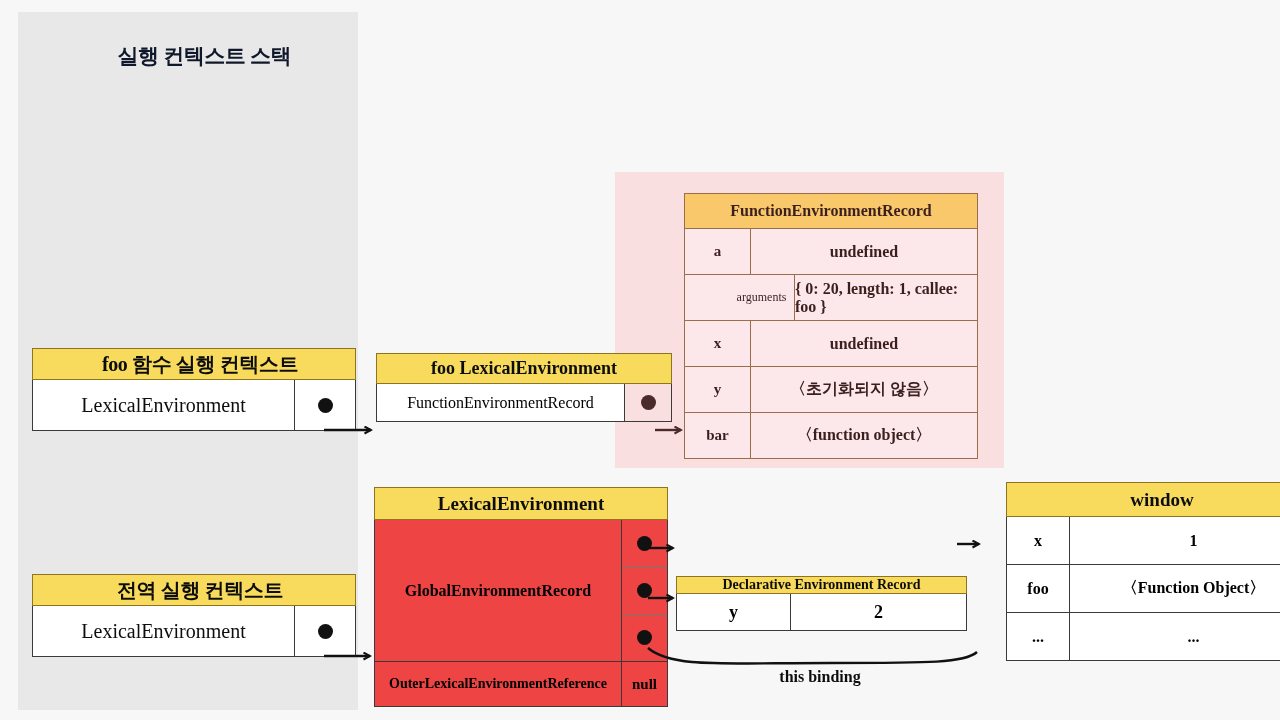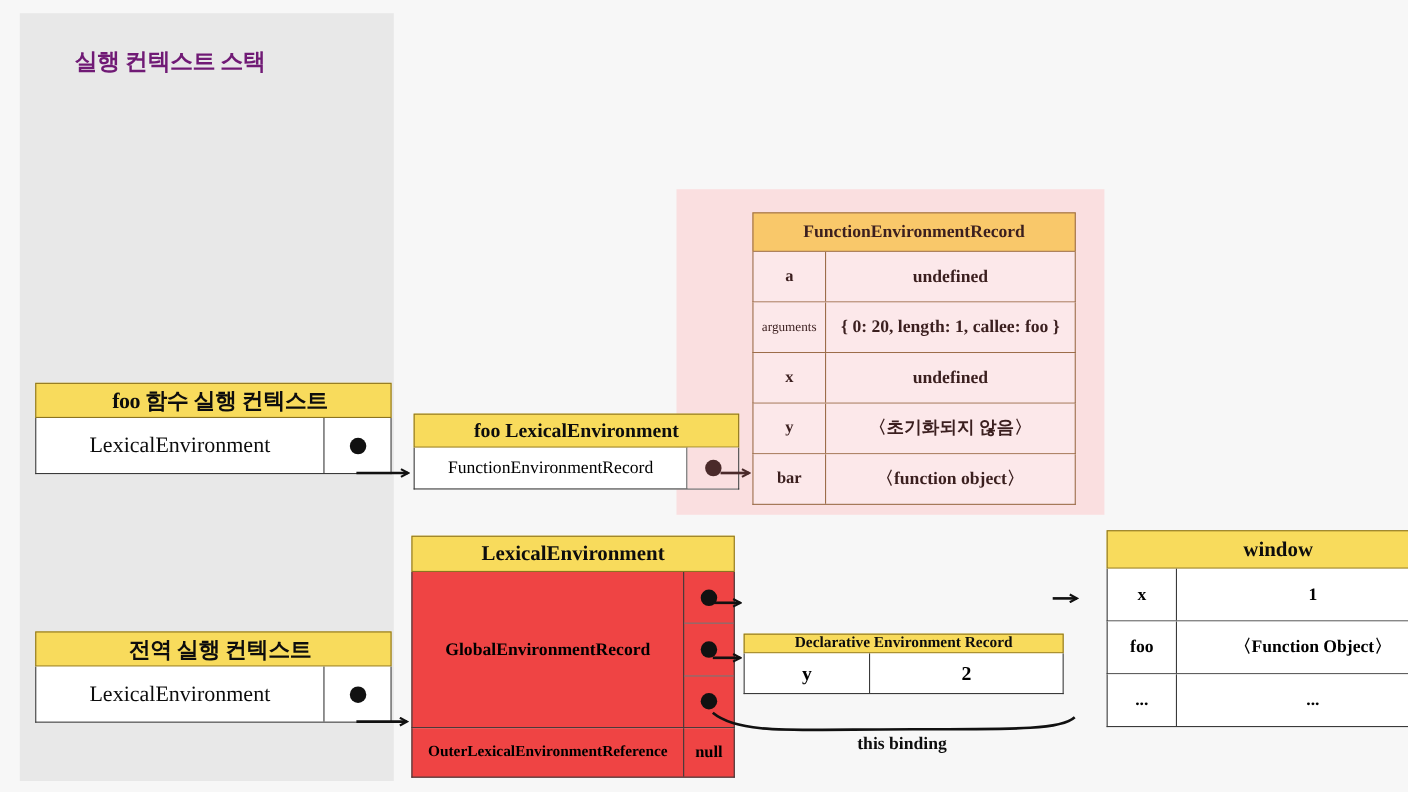--- a/index.html
+++ b/index.html
@@ -25,24 +25,24 @@
   
   #ec-stack-panel {
     left: 18px; top: 12px;
     width: 340px; height: 698px;
     background: #e8e8e8;
   }
   #ec-stack-title {
     position: absolute;
     left: 0; top: 30px;
     width: 273px;
-    text-align: center;
+    text-align: right;
     font-size: 21px;
     font-weight: bold;
-    color: #701a75;
+    color: #0f172a;
     letter-spacing: -0.5px;
   }
   .hdr {
     box-sizing: border-box;
     background: #f8db5c;
     border: 1px solid #8c7420;
     text-align: center;
     font-weight: bold;
     color: #0d0d0d;
     display: flex;
@@ -84,21 +84,21 @@
   }
   .ec-frame .body .ptr {
     width: 60px;
     display: flex; align-items: center; justify-content: center;
   }
 
   #ec-foo { left: 32px; top: 348px; }
   #ec-global { left: 32px; top: 574px; }
 
   
-  #foo-lexenv { left: 376px; top: 376px; width: 296px; }
+  #foo-lexenv { left: 376px; top: 353px; width: 296px; }
   #foo-lexenv .hdr { height: 31px; font-size: 18px; }
   #foo-lexenv .body {
     box-sizing: border-box;
     height: 38px;
     display: flex;
     border: 1px solid #3a3a3a;
     border-top: none;
     background: #fff;
   }
   #foo-lexenv .body .lbl {
@@ -138,21 +138,21 @@
     background: #fce8ea;
   }
   #fer-table .k {
     width: 65px;
     display: flex; align-items: center; justify-content: center;
     border-right: 1px solid #9c6d4a;
     font-size: 15px;
     color: #3b1f1f;
     font-weight: bold;
   }
-  #fer-table .k.small { font-size: 12px; font-weight: normal; }
+  #fer-table .k.small { font-size: 12px; font-weight: normal; margin-left: 44px; }
   #fer-table .v {
     flex: 1;
     display: flex; align-items: center; justify-content: center;
     font-size: 16px;
     color: #3b1f1f;
     font-weight: bold;
   }
 
   
   #global-lexenv { left: 374px; top: 487px; width: 294px; }

